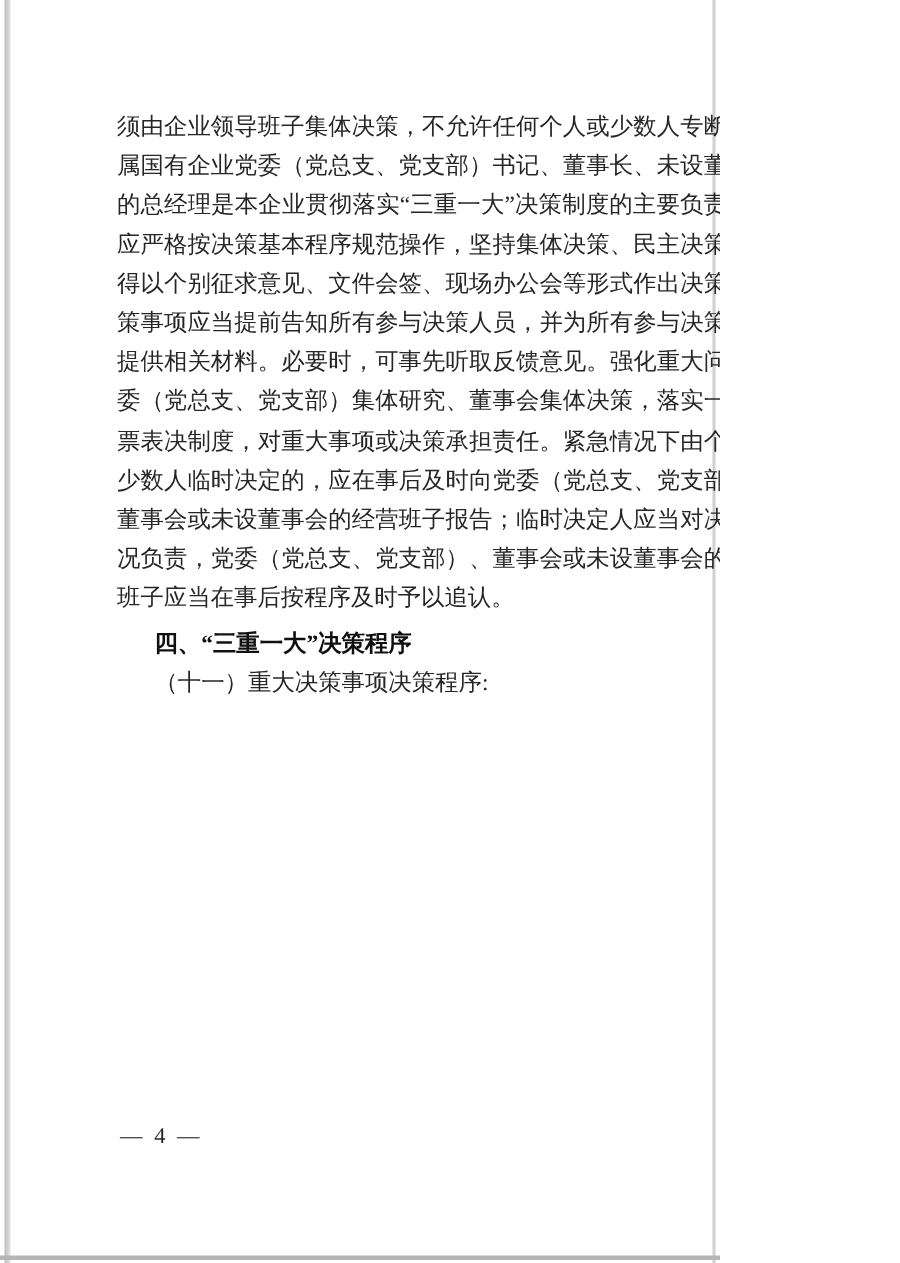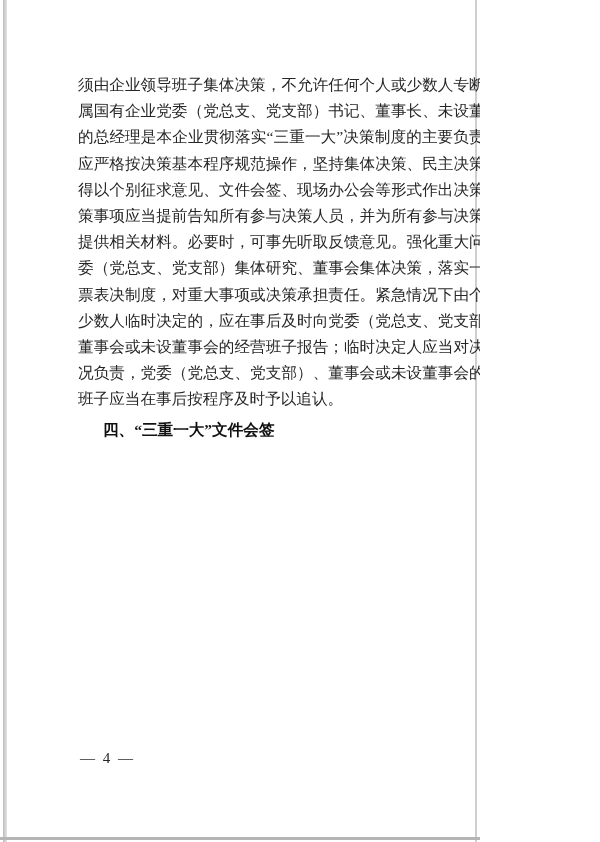--- a/index.html
+++ b/index.html
@@ -72,18 +72,19 @@
 <body>
 
 <div class="page">
 
   <div class="edge-left"></div>
   <div class="edge-right"></div>
   <div class="edge-bottom"></div>
 
   <div class="content">
     <p>须由企业领导班子集体决策，不允许任何个人或少数人专断。市属国有企业党委（党总支、党支部）书记、董事长、未设董事会的总经理是本企业贯彻落实“三重一大”决策制度的主要负责人，应严格按决策基本程序规范操作，坚持集体决策、民主决策，不得以个别征求意见、文件会签、现场办公会等形式作出决策。决策事项应当提前告知所有参与决策人员，并为所有参与决策人员提供相关材料。必要时，可事先听取反馈意见。强化重大问题党委（党总支、党支部）集体研究、董事会集体决策，落实一人一票表决制度，对重大事项或决策承担责任。紧急情况下由个人或少数人临时决定的，应在事后及时向党委（党总支、党支部）、董事会或未设董事会的经营班子报告；临时决定人应当对决策情况负责，党委（党总支、党支部）、董事会或未设董事会的经营班子应当在事后按程序及时予以追认。</p>
-    <p class="heading">四、“三重一大”文件会签</p>
+    <p class="heading">四、“三重一大”决策程序</p>
+    <p class="indent">（十一）重大决策事项决策程序:</p>
   </div>
 
   <div class="footer">— 4 —</div>
 
 </div>
 
 </body></html>

